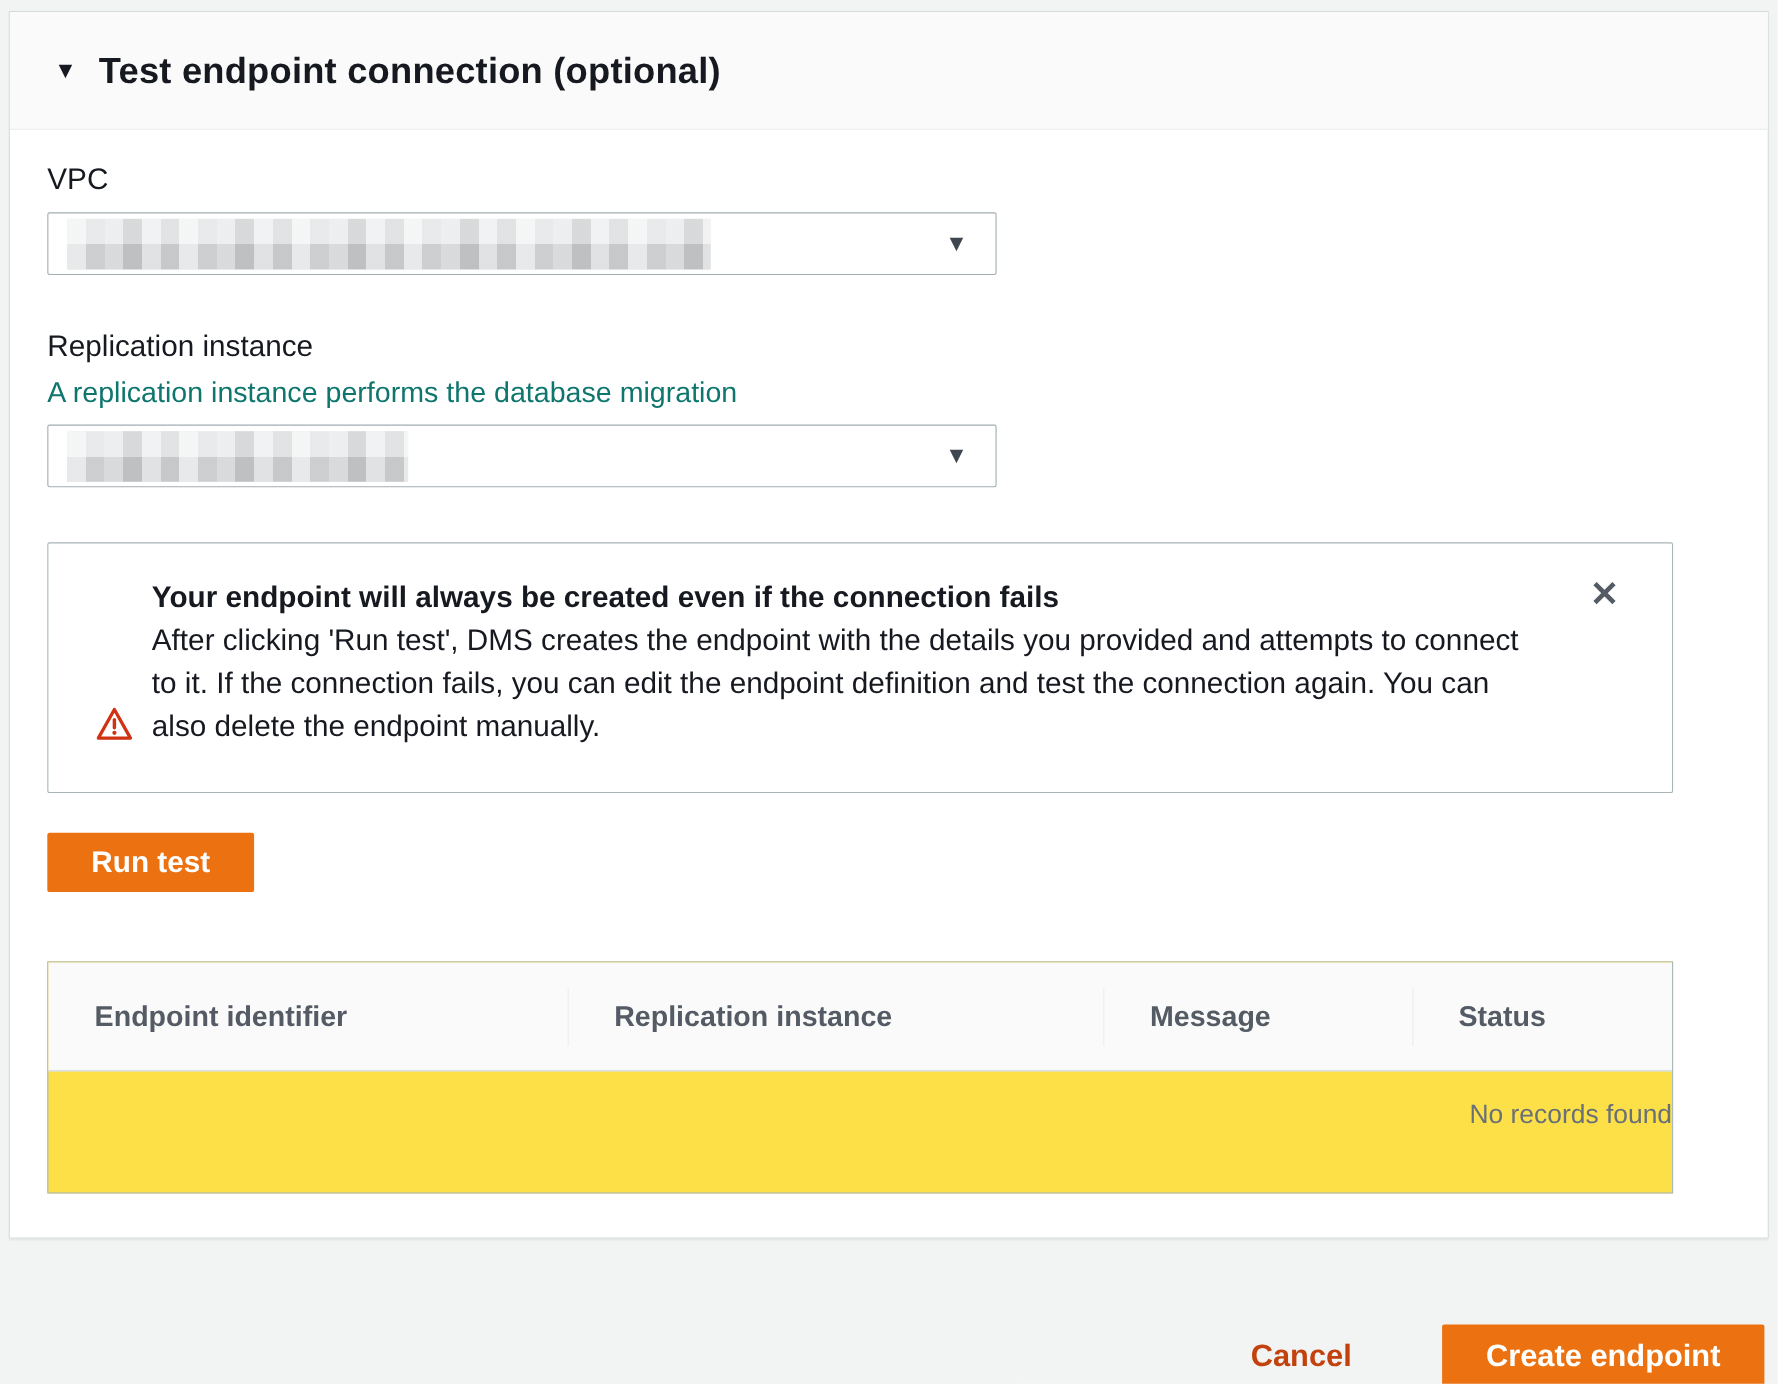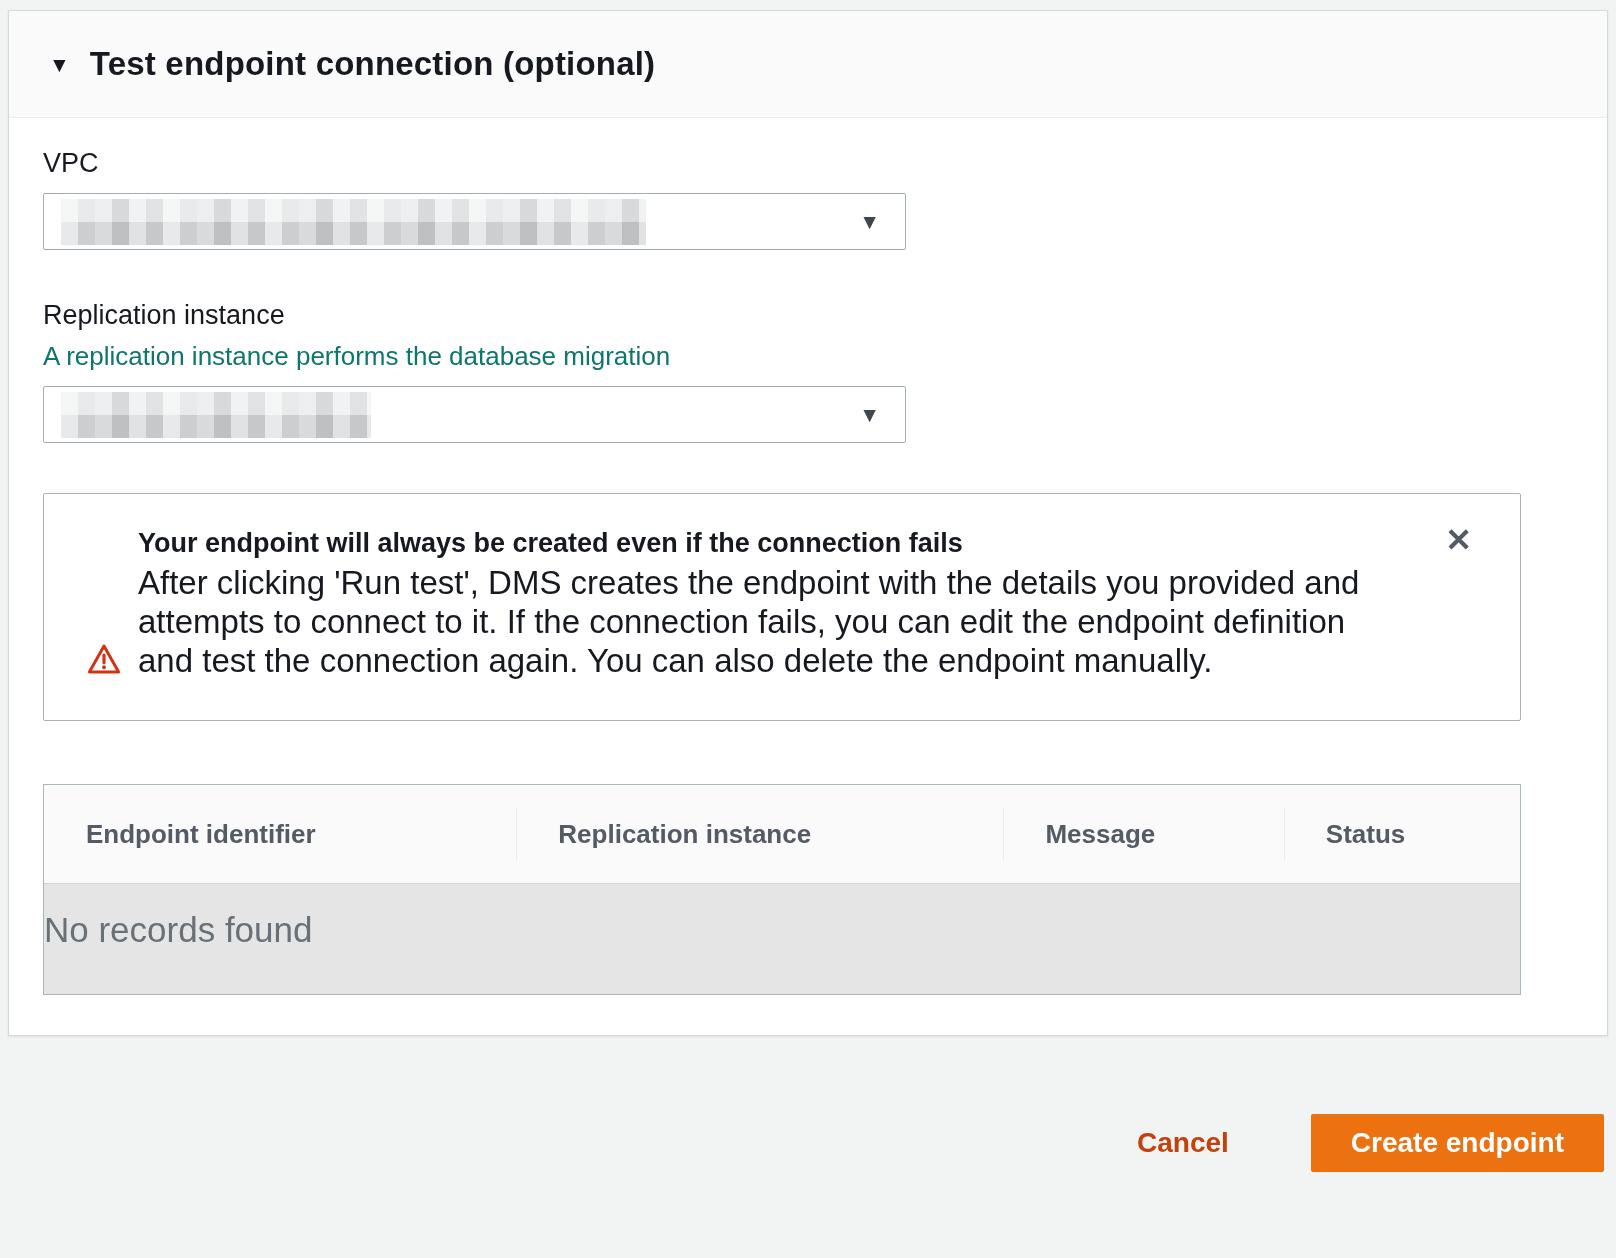--- a/index.html
+++ b/index.html
@@ -83,21 +83,21 @@
     align-items: flex-end;
   }
   .alert-icon { flex: 0 0 auto; margin: 4px 17px 0 0; }
   .alert-title {
     font-size: 27px;
     font-weight: bold;
     line-height: 39px;
     color: #16191F;
   }
   .alert-body {
-    font-size: 33px;
+    font-size: 27px;
     line-height: 39px;
     color: #16191F;
     max-width: 1300px;
   }
   .alert-close {
     position: absolute;
     top: 26px;
     right: 44px;
     background: none;
     border: none;
@@ -121,21 +121,21 @@
     margin-top: 36px;
     height: 54px;
     padding: 0 40px;
     font-size: 27px;
   }
 
   .table {
     margin-top: 63px;
     width: 1478px;
     border: 1px solid #AAB7B8;
-    background: #e5e5e5;
+    background: #fde047;
   }
   .thead {
     display: flex;
     height: 99px;
     background: #FAFAFA;
     border-bottom: 1px solid #CBD4D6;
   }
   .th {
     position: relative;
     display: flex;
@@ -153,23 +153,23 @@
     height: 53px;
     width: 1px;
     background: #EAEDED;
   }
   .th-1 { width: 32%; }
   .th-2 { width: 33%; }
   .th-3 { width: 16%; }
   .th-4 { width: 19%; }
   .tbody { height: 110px; }
   .empty-msg {
-    text-align: left;
+    text-align: right;
     padding-top: 26px;
-    font-size: 35px;
+    font-size: 24px;
     color: #687078;
   }
 
   .footer {
     margin-top: 78px;
     display: flex;
     align-items: center;
     justify-content: flex-end;
     padding-right: 12px;
   }
@@ -232,20 +232,21 @@
             <circle cx="12" cy="17.8" r="1.35" fill="#D13212"></circle>
           </svg>
         </span>
         <div class="alert-text">
           <div class="alert-title">Your endpoint will always be created even if the connection fails</div>
           <div class="alert-body">After clicking 'Run test', DMS creates the endpoint with the details you provided and attempts to connect to it. If the connection fails, you can edit the endpoint definition and test the connection again. You can also delete the endpoint manually.</div>
         </div>
         <button class="alert-close">✕</button>
       </div>
 
+      <button class="btn btn-primary run-test">Run test</button>
 
       <div class="table">
         <div class="thead">
           <div class="th th-1">Endpoint identifier</div>
           <div class="th th-2">Replication instance</div>
           <div class="th th-4">Message</div>
           <div class="th th-3">Status</div>
         </div>
         <div class="tbody">
           <div class="empty-msg">No records found</div>

